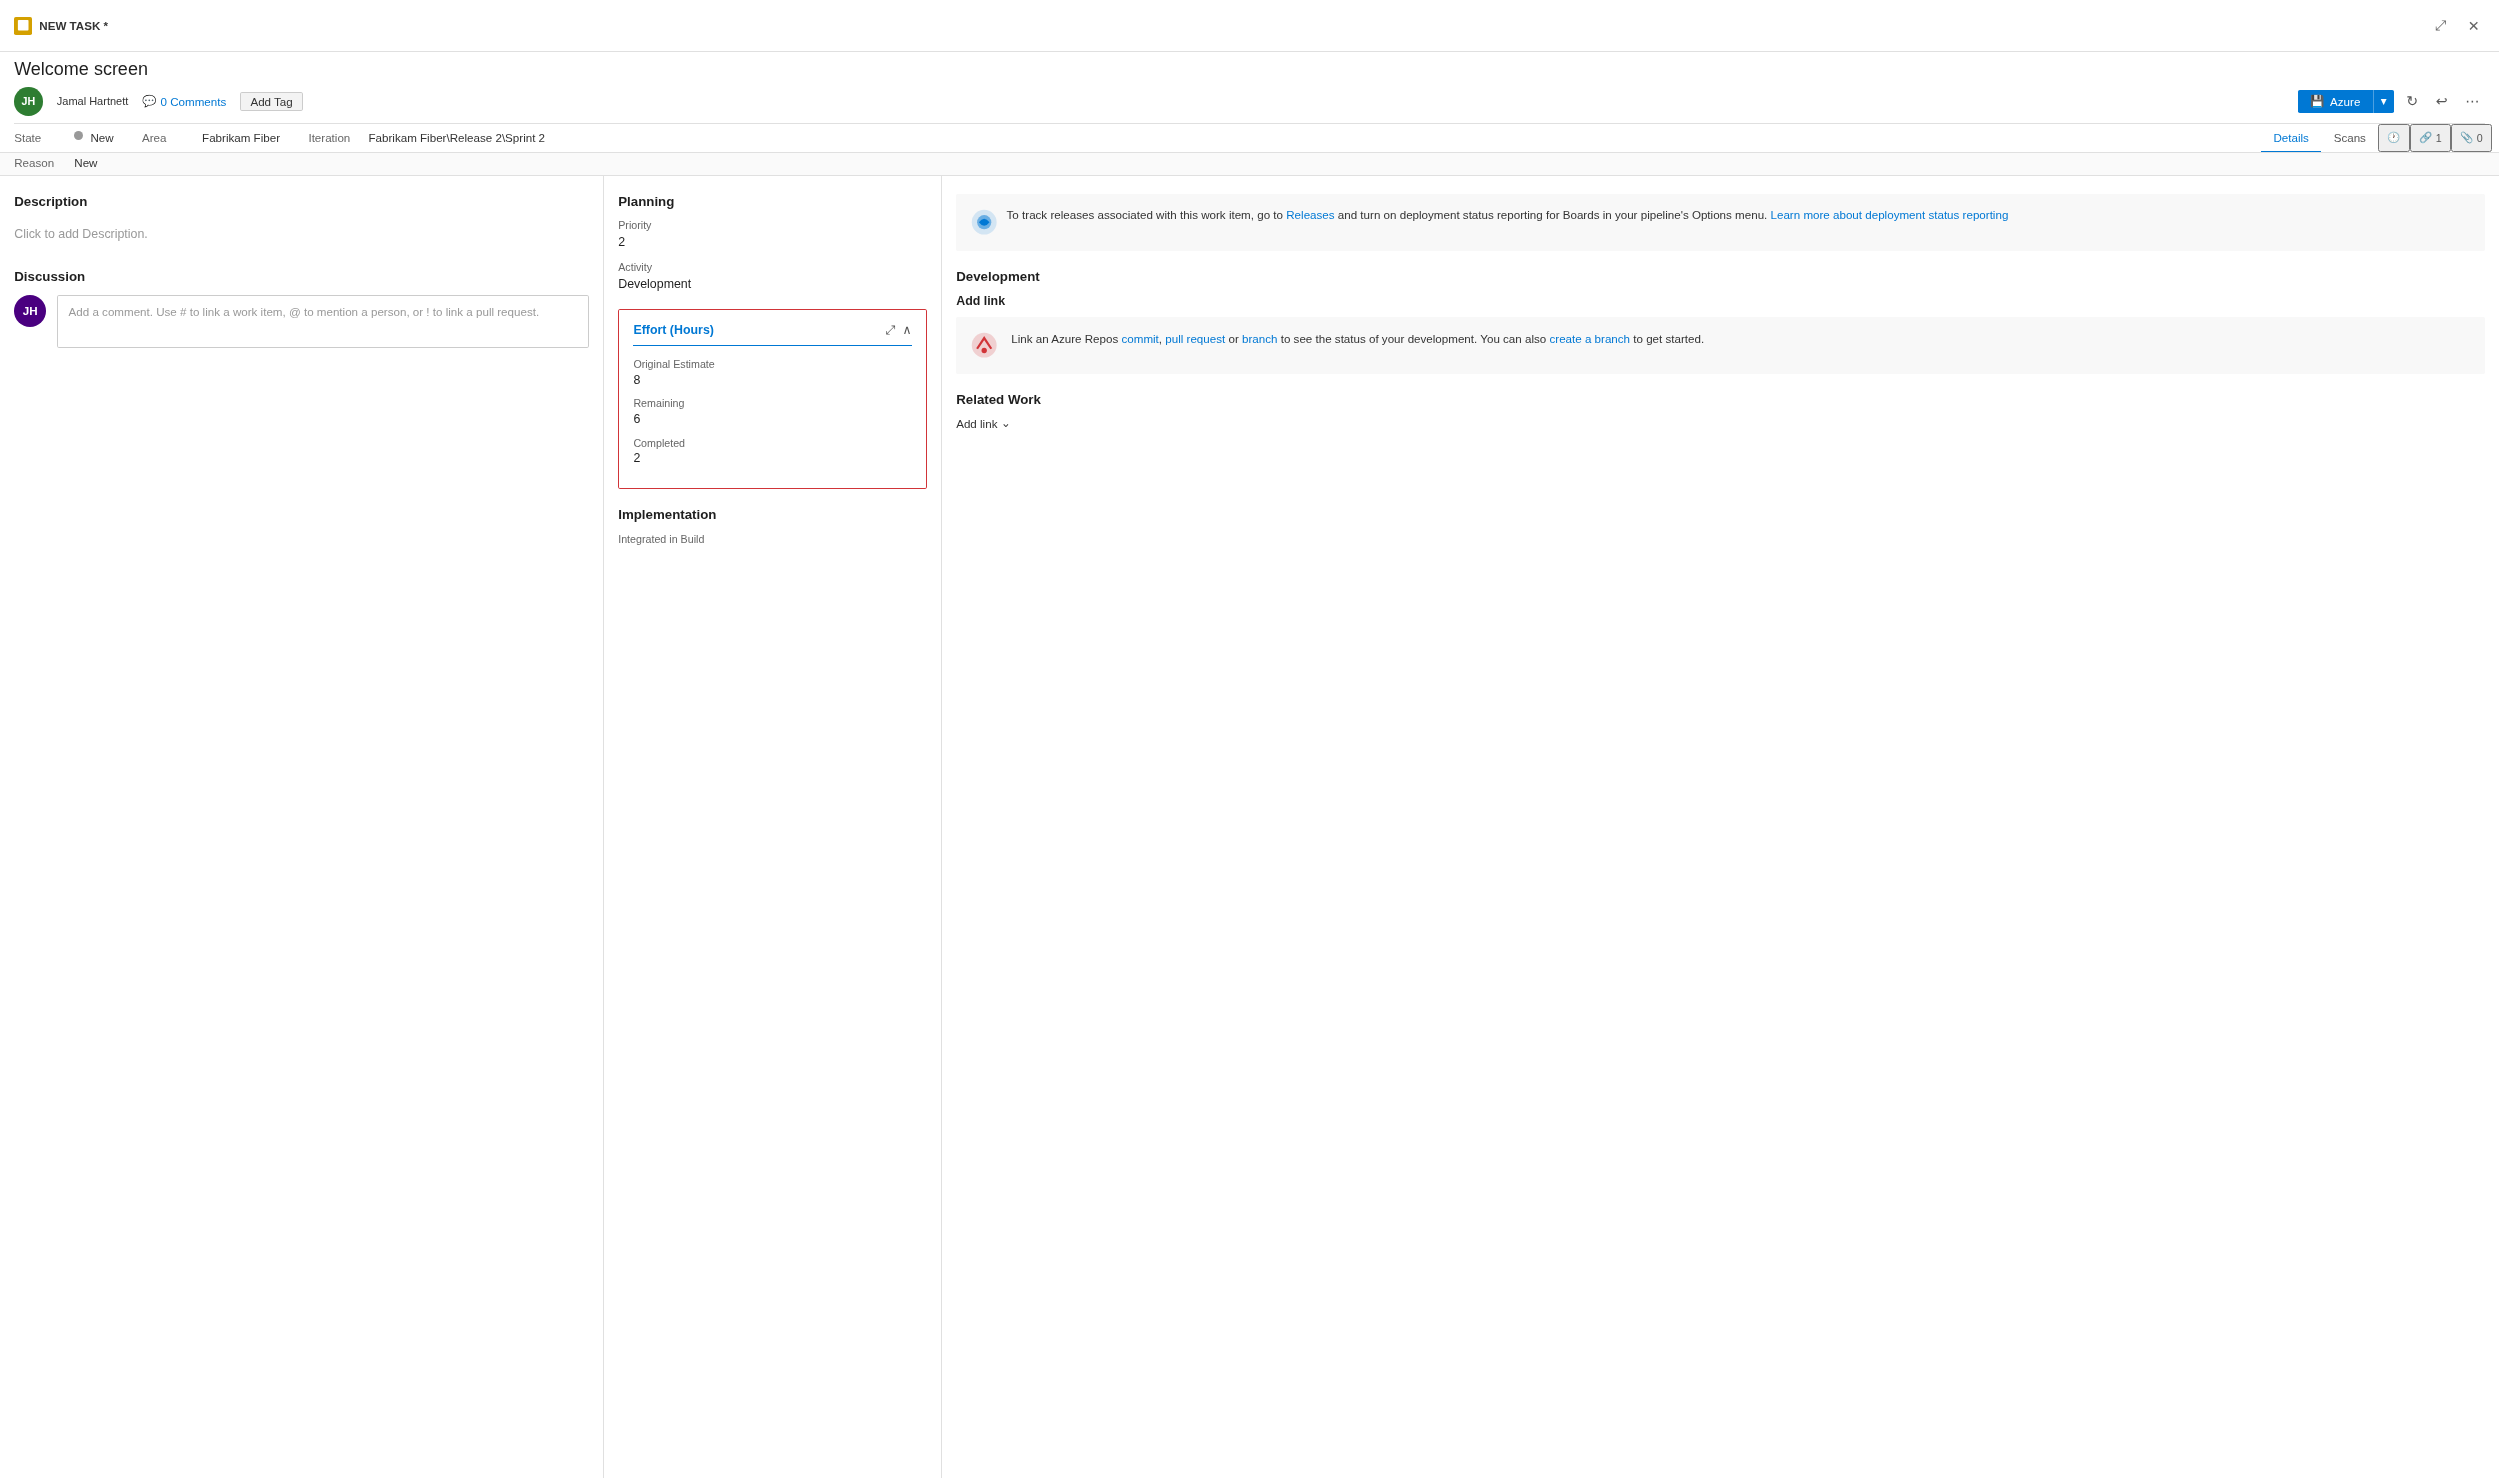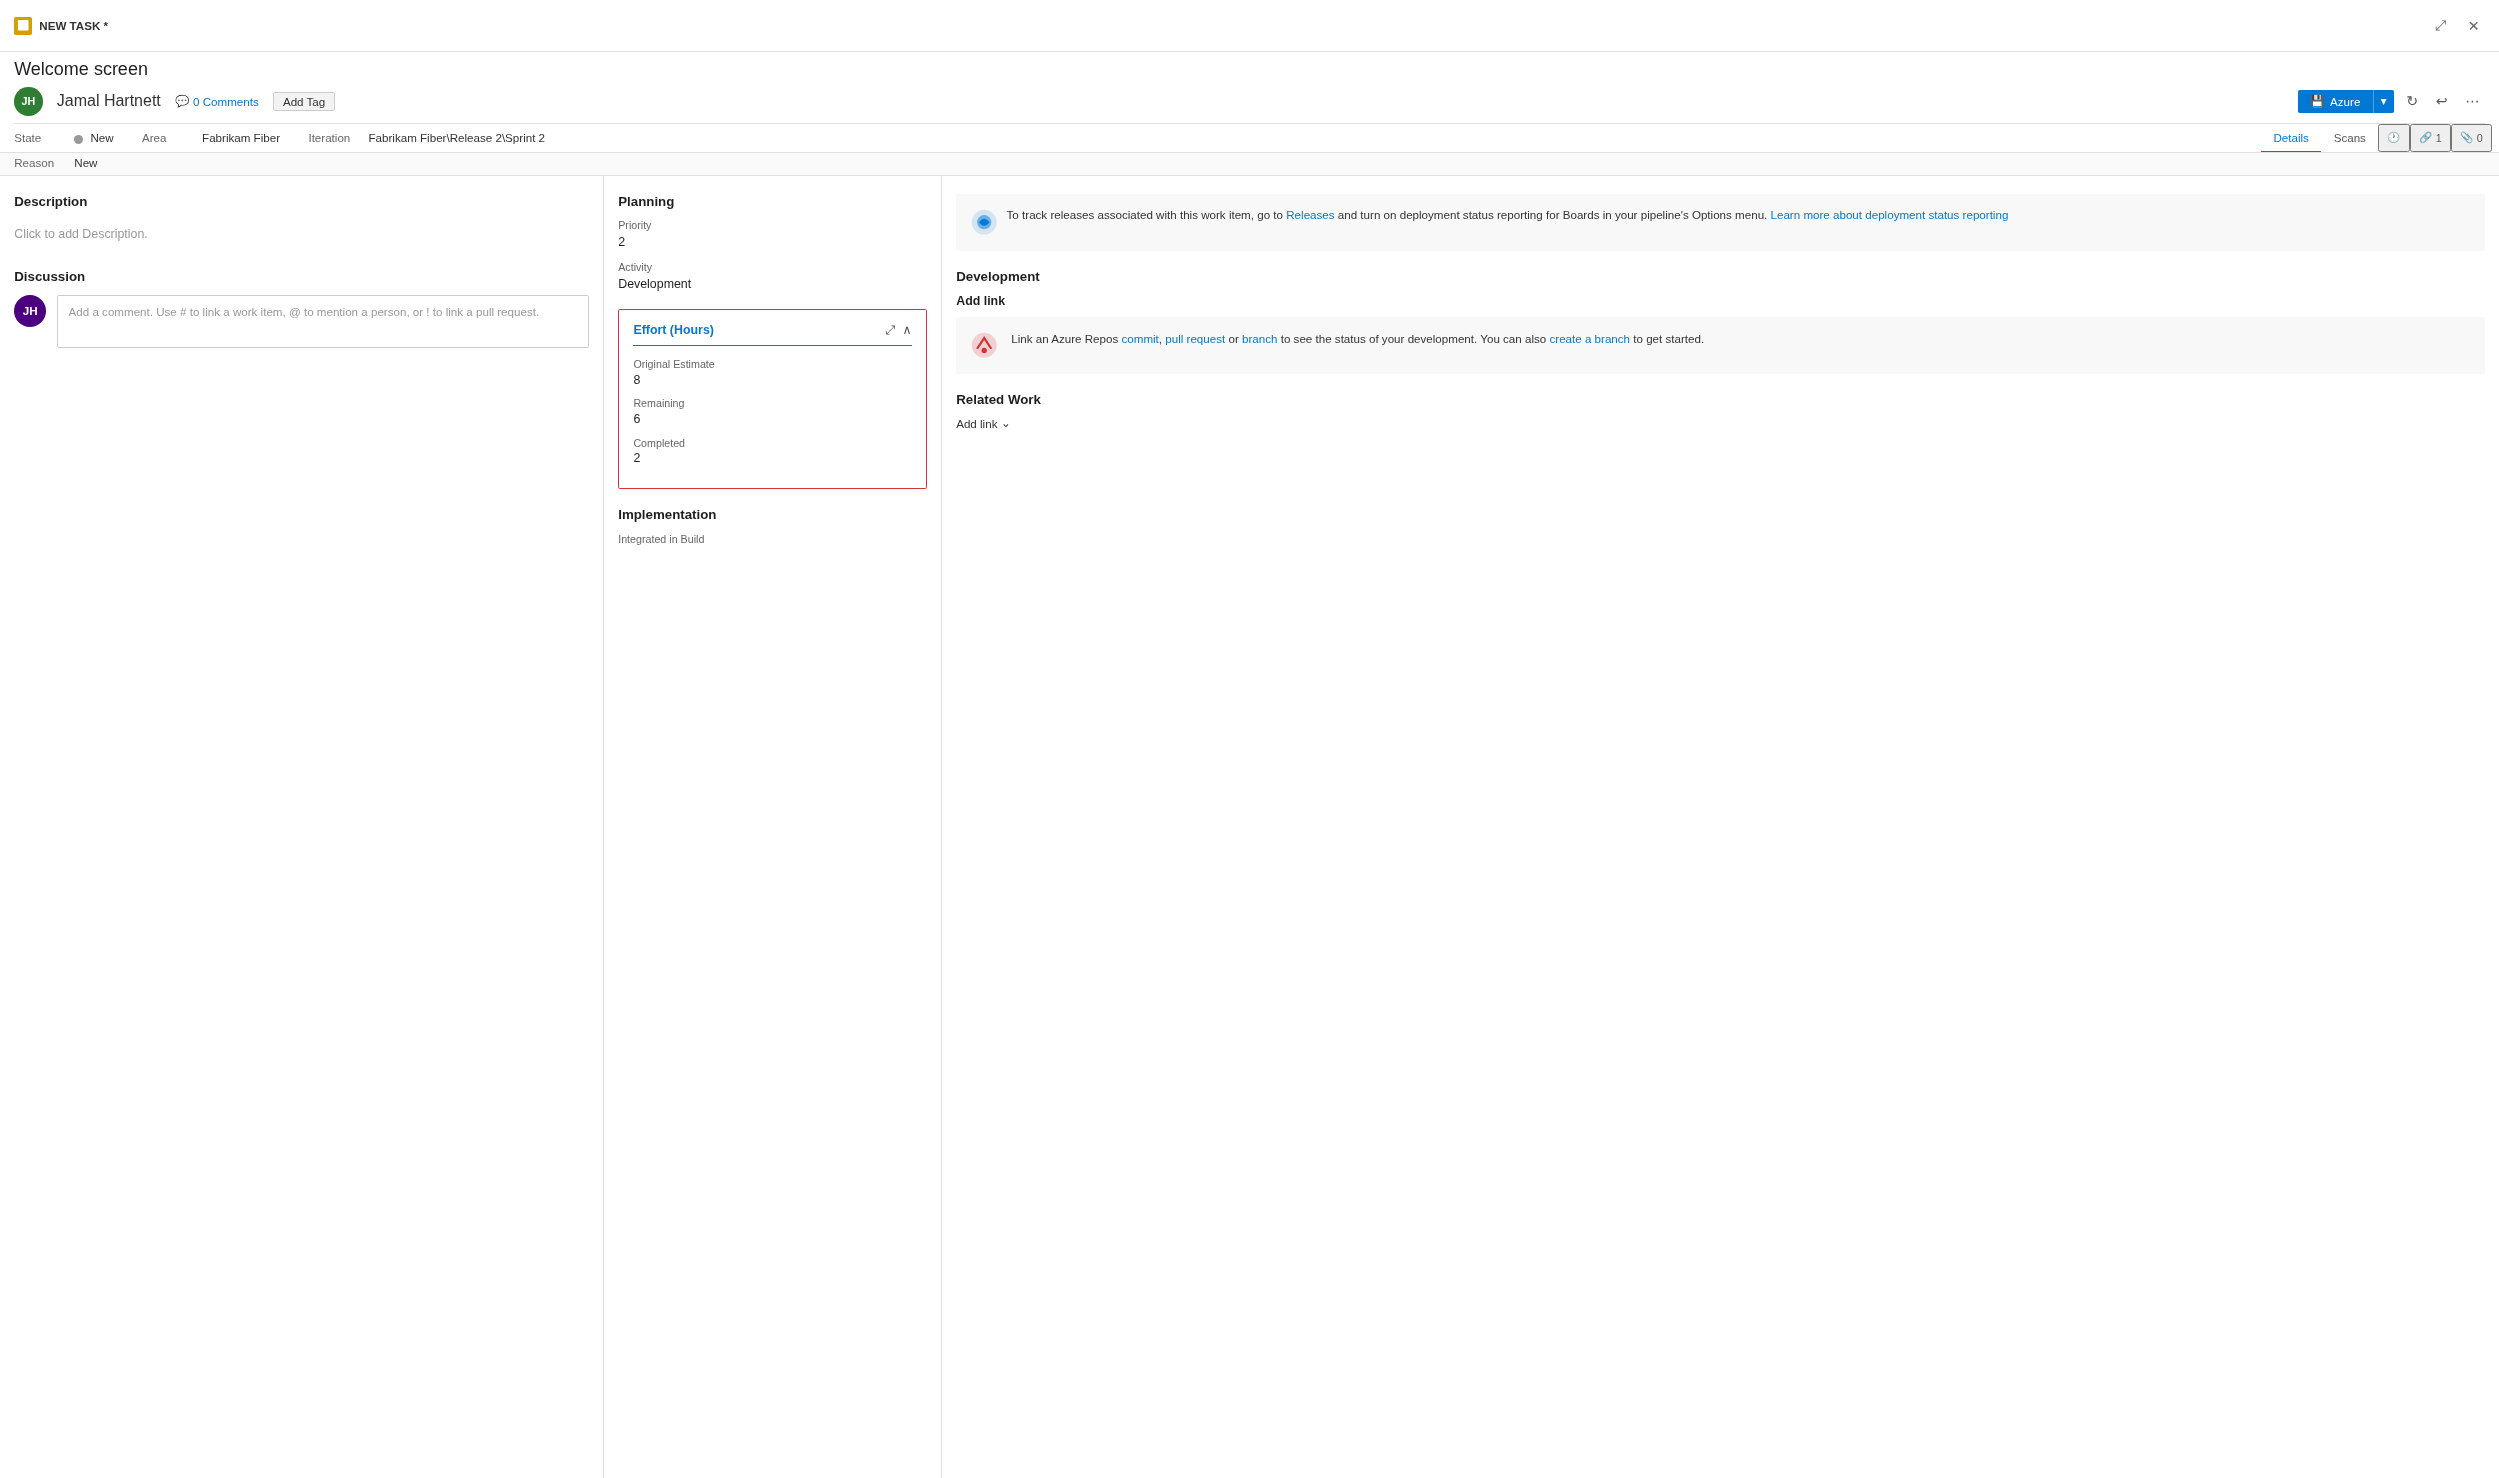--- a/index.html
+++ b/index.html
@@ -16,32 +16,32 @@
     .title-icon svg { width: 12.4px; height: 12.4px; fill: white; }
     .title-text { font-size: 11.6px; font-weight: 600; color: #333; }
     .title-bar-right { display: flex; gap: 10.7px; }
     .title-btn { background: none; border: none; cursor: pointer; color: #666; font-size: 14.2px; padding: 1.8px 5.3px; }
 
     
     .header { padding: 7.1px 14.2px 0; background: #fff; }
     .page-title { font-size: 18px; font-weight: 400; color: #1f1f1f; margin-bottom: 7.1px; }
     .header-meta { display: flex; align-items: center; gap: 14.2px; padding-bottom: 7.1px; border-bottom: 0.9px solid #e0e0e0; }
     .avatar { width: 28.4px; height: 28.4px; border-radius: 50%; background: #2e7d32; color: white; display: flex; align-items: center; justify-content: center; font-size: 10.7px; font-weight: 600; flex-shrink: 0; }
-    .user-name { font-size: 16px; color: #333; }
+    .user-name { font-size: 11px; color: #333; }
     .comments-btn { display: flex; align-items: center; gap: 3.6px; background: none; border: none; cursor: pointer; color: #0078d4; font-size: 11.6px; }
     .add-tag-btn { background: #f3f3f3; border: 0.9px solid #ccc; border-radius: 1.8px; padding: 1.8px 9px; cursor: pointer; font-size: 11.6px; color: #333; }
     .header-actions { margin-left: auto; display: flex; align-items: center; gap: 7.1px; }
     .save-btn { display: flex; align-items: center; gap: 0; background: #0078d4; color: white; border: none; border-radius: 1.8px; cursor: pointer; font-size: 11.6px; font-weight: 500; overflow: hidden; }
     .save-btn-main { padding: 4.4px 12.4px; display: flex; align-items: center; gap: 5.3px; }
     .save-btn-arrow { padding: 4.4px 7.1px; border-left: 0.9px solid rgba(255,255,255,0.3); display: flex; align-items: center; }
     .icon-btn { background: none; border: none; cursor: pointer; color: #555; font-size: 14.2px; padding: 3.6px 5.3px; }
 
     
     .state-row { display: flex; align-items: center; gap: 28.4px; padding: 7.1px 14.2px; background: #fff; border-bottom: 0.9px solid #e0e0e0; }
-    .state-group { display: flex; align-items: flex-end; gap: 7.1px; }
+    .state-group { display: flex; align-items: flex-start; gap: 7.1px; }
     .state-label { color: #666; font-size: 11.6px; min-width: 53px; }
     .state-dot { width: 9px; height: 9px; border-radius: 50%; background: #999; }
     .state-value { font-size: 11.6px; color: #333; }
     .tabs { display: flex; gap: 0; }
     .tab { padding: 7.1px 12.4px; font-size: 11.6px; cursor: pointer; border: none; background: none; color: #555; border-bottom: 1.8px solid transparent; }
     .tab.active { color: #0078d4; border-bottom: 1.8px solid #0078d4; font-weight: 500; }
     .tab-badge { display: flex; align-items: center; gap: 3.6px; font-size: 10.7px; color: #555; padding: 3.6px 7.1px; cursor: pointer; }
 
     
     .main-content { display: flex; height: calc(100vh - 142px); overflow: hidden; }

